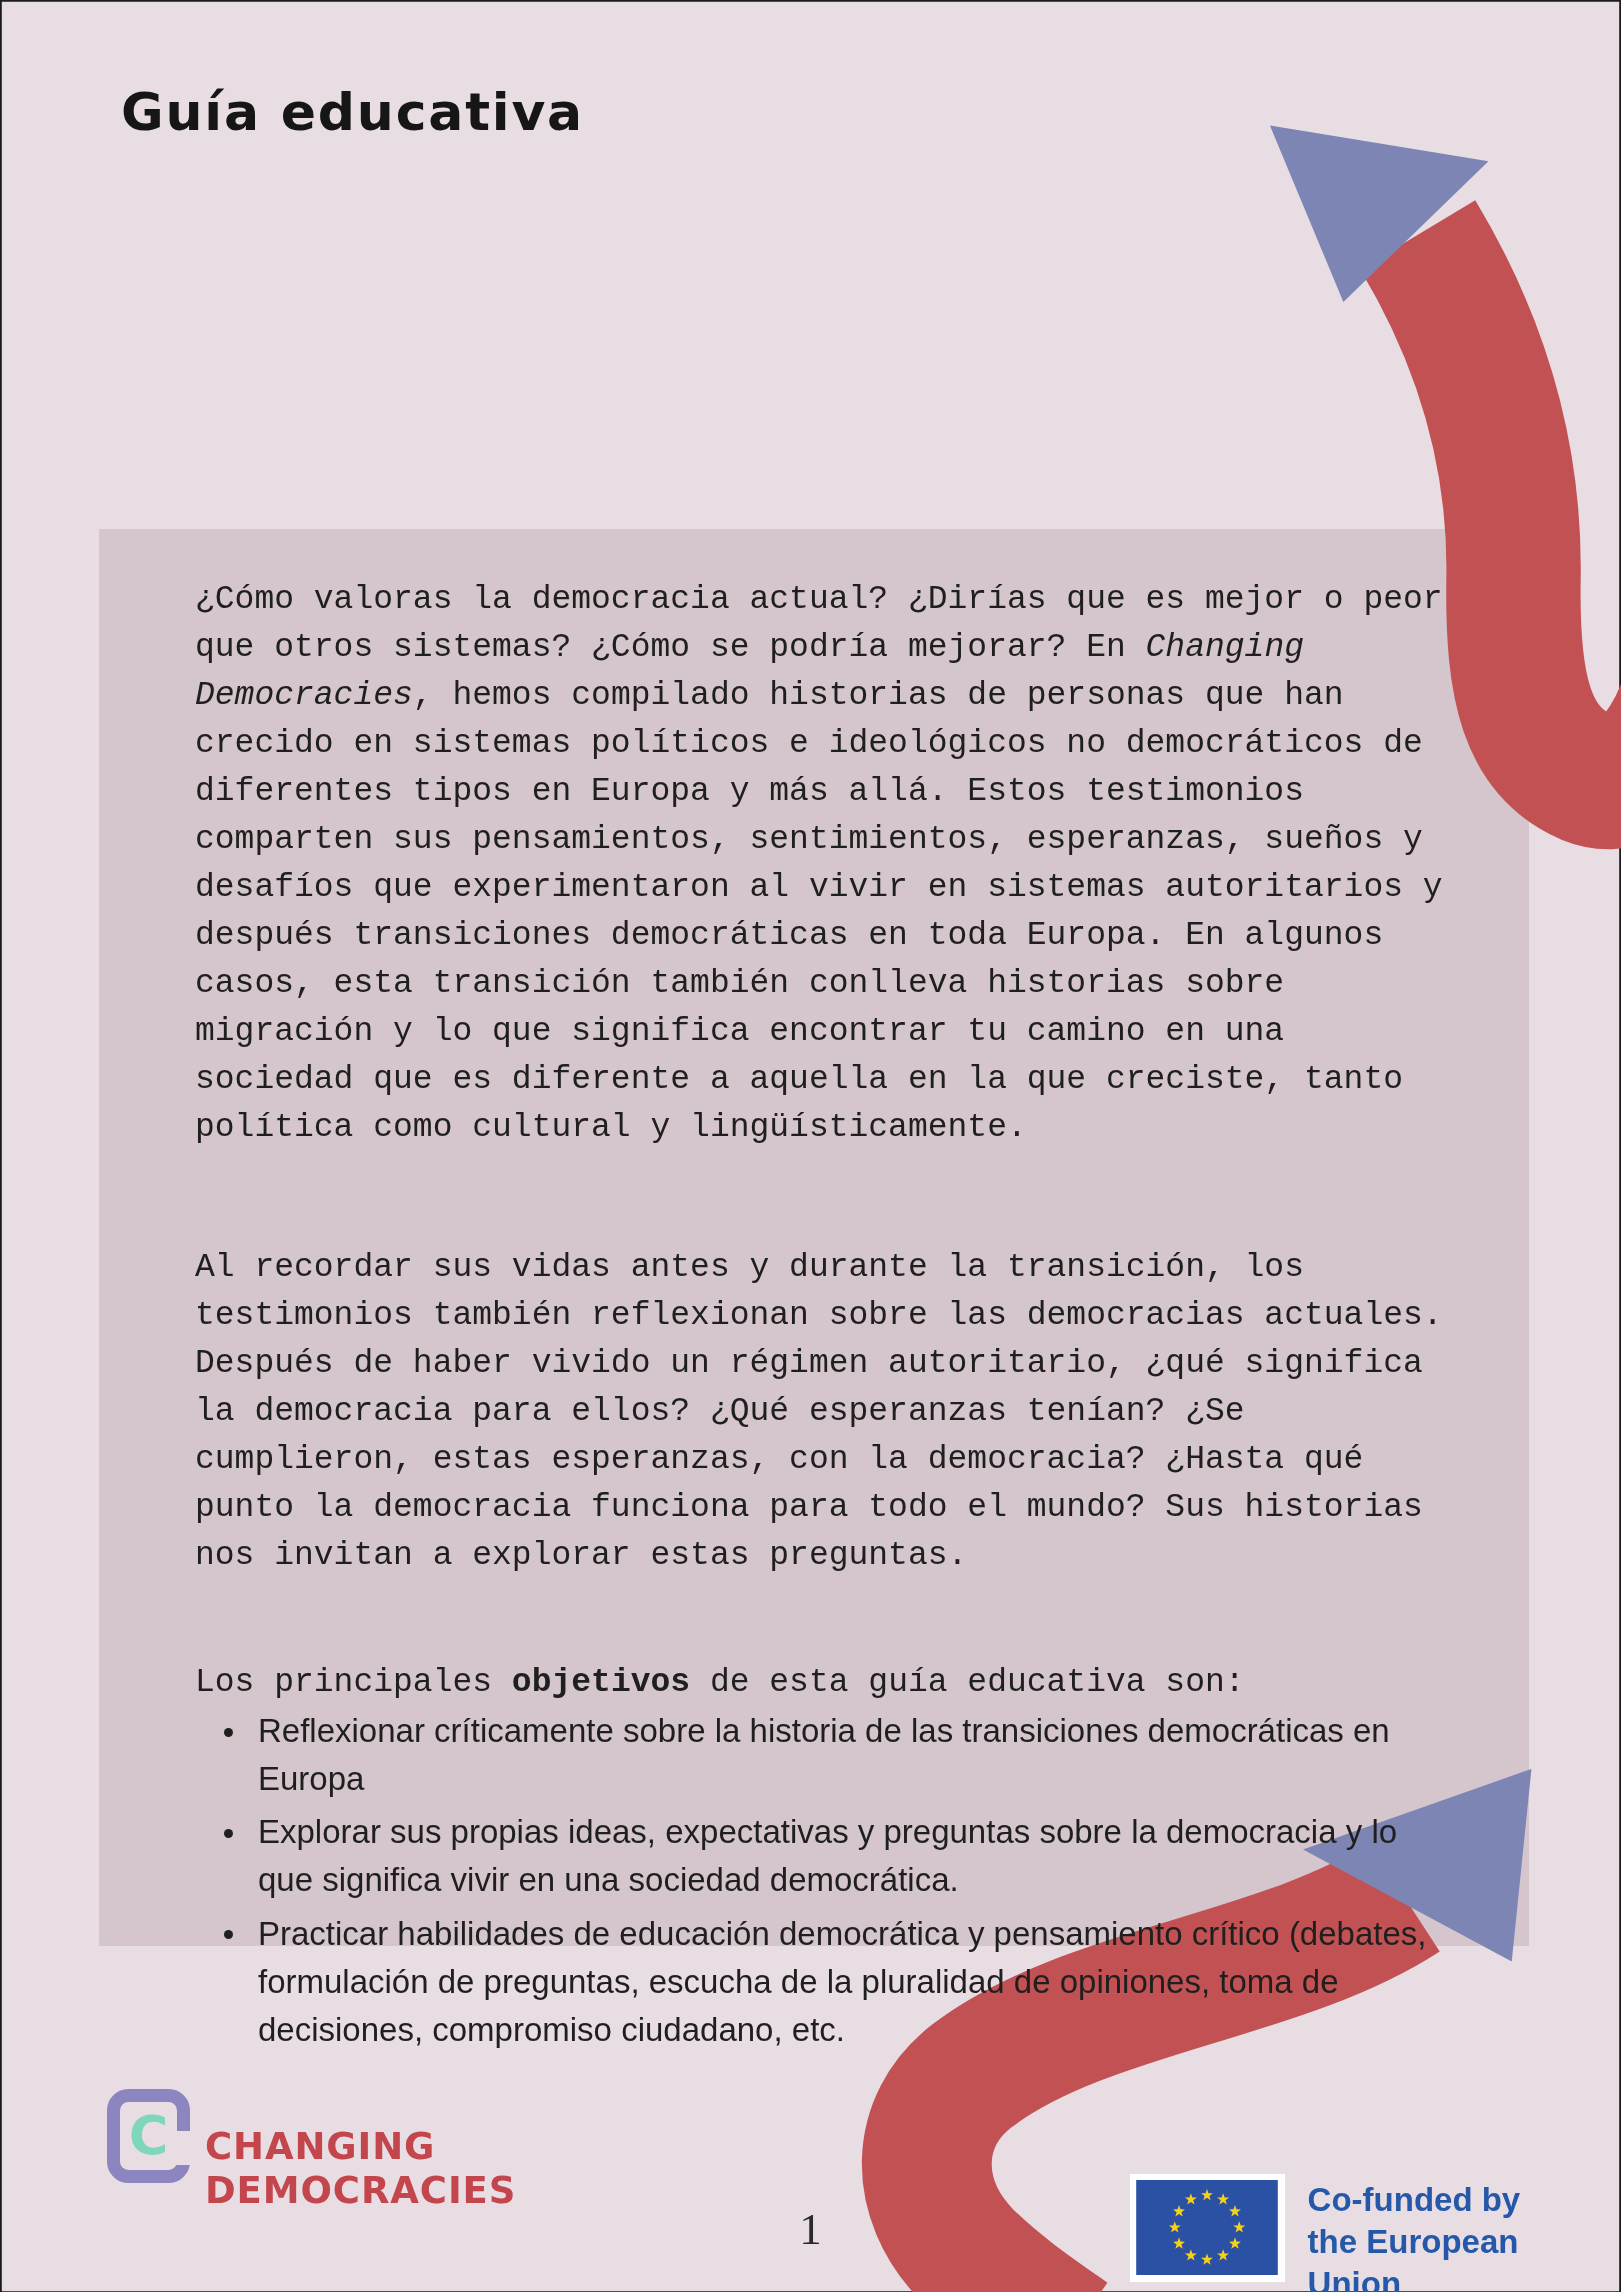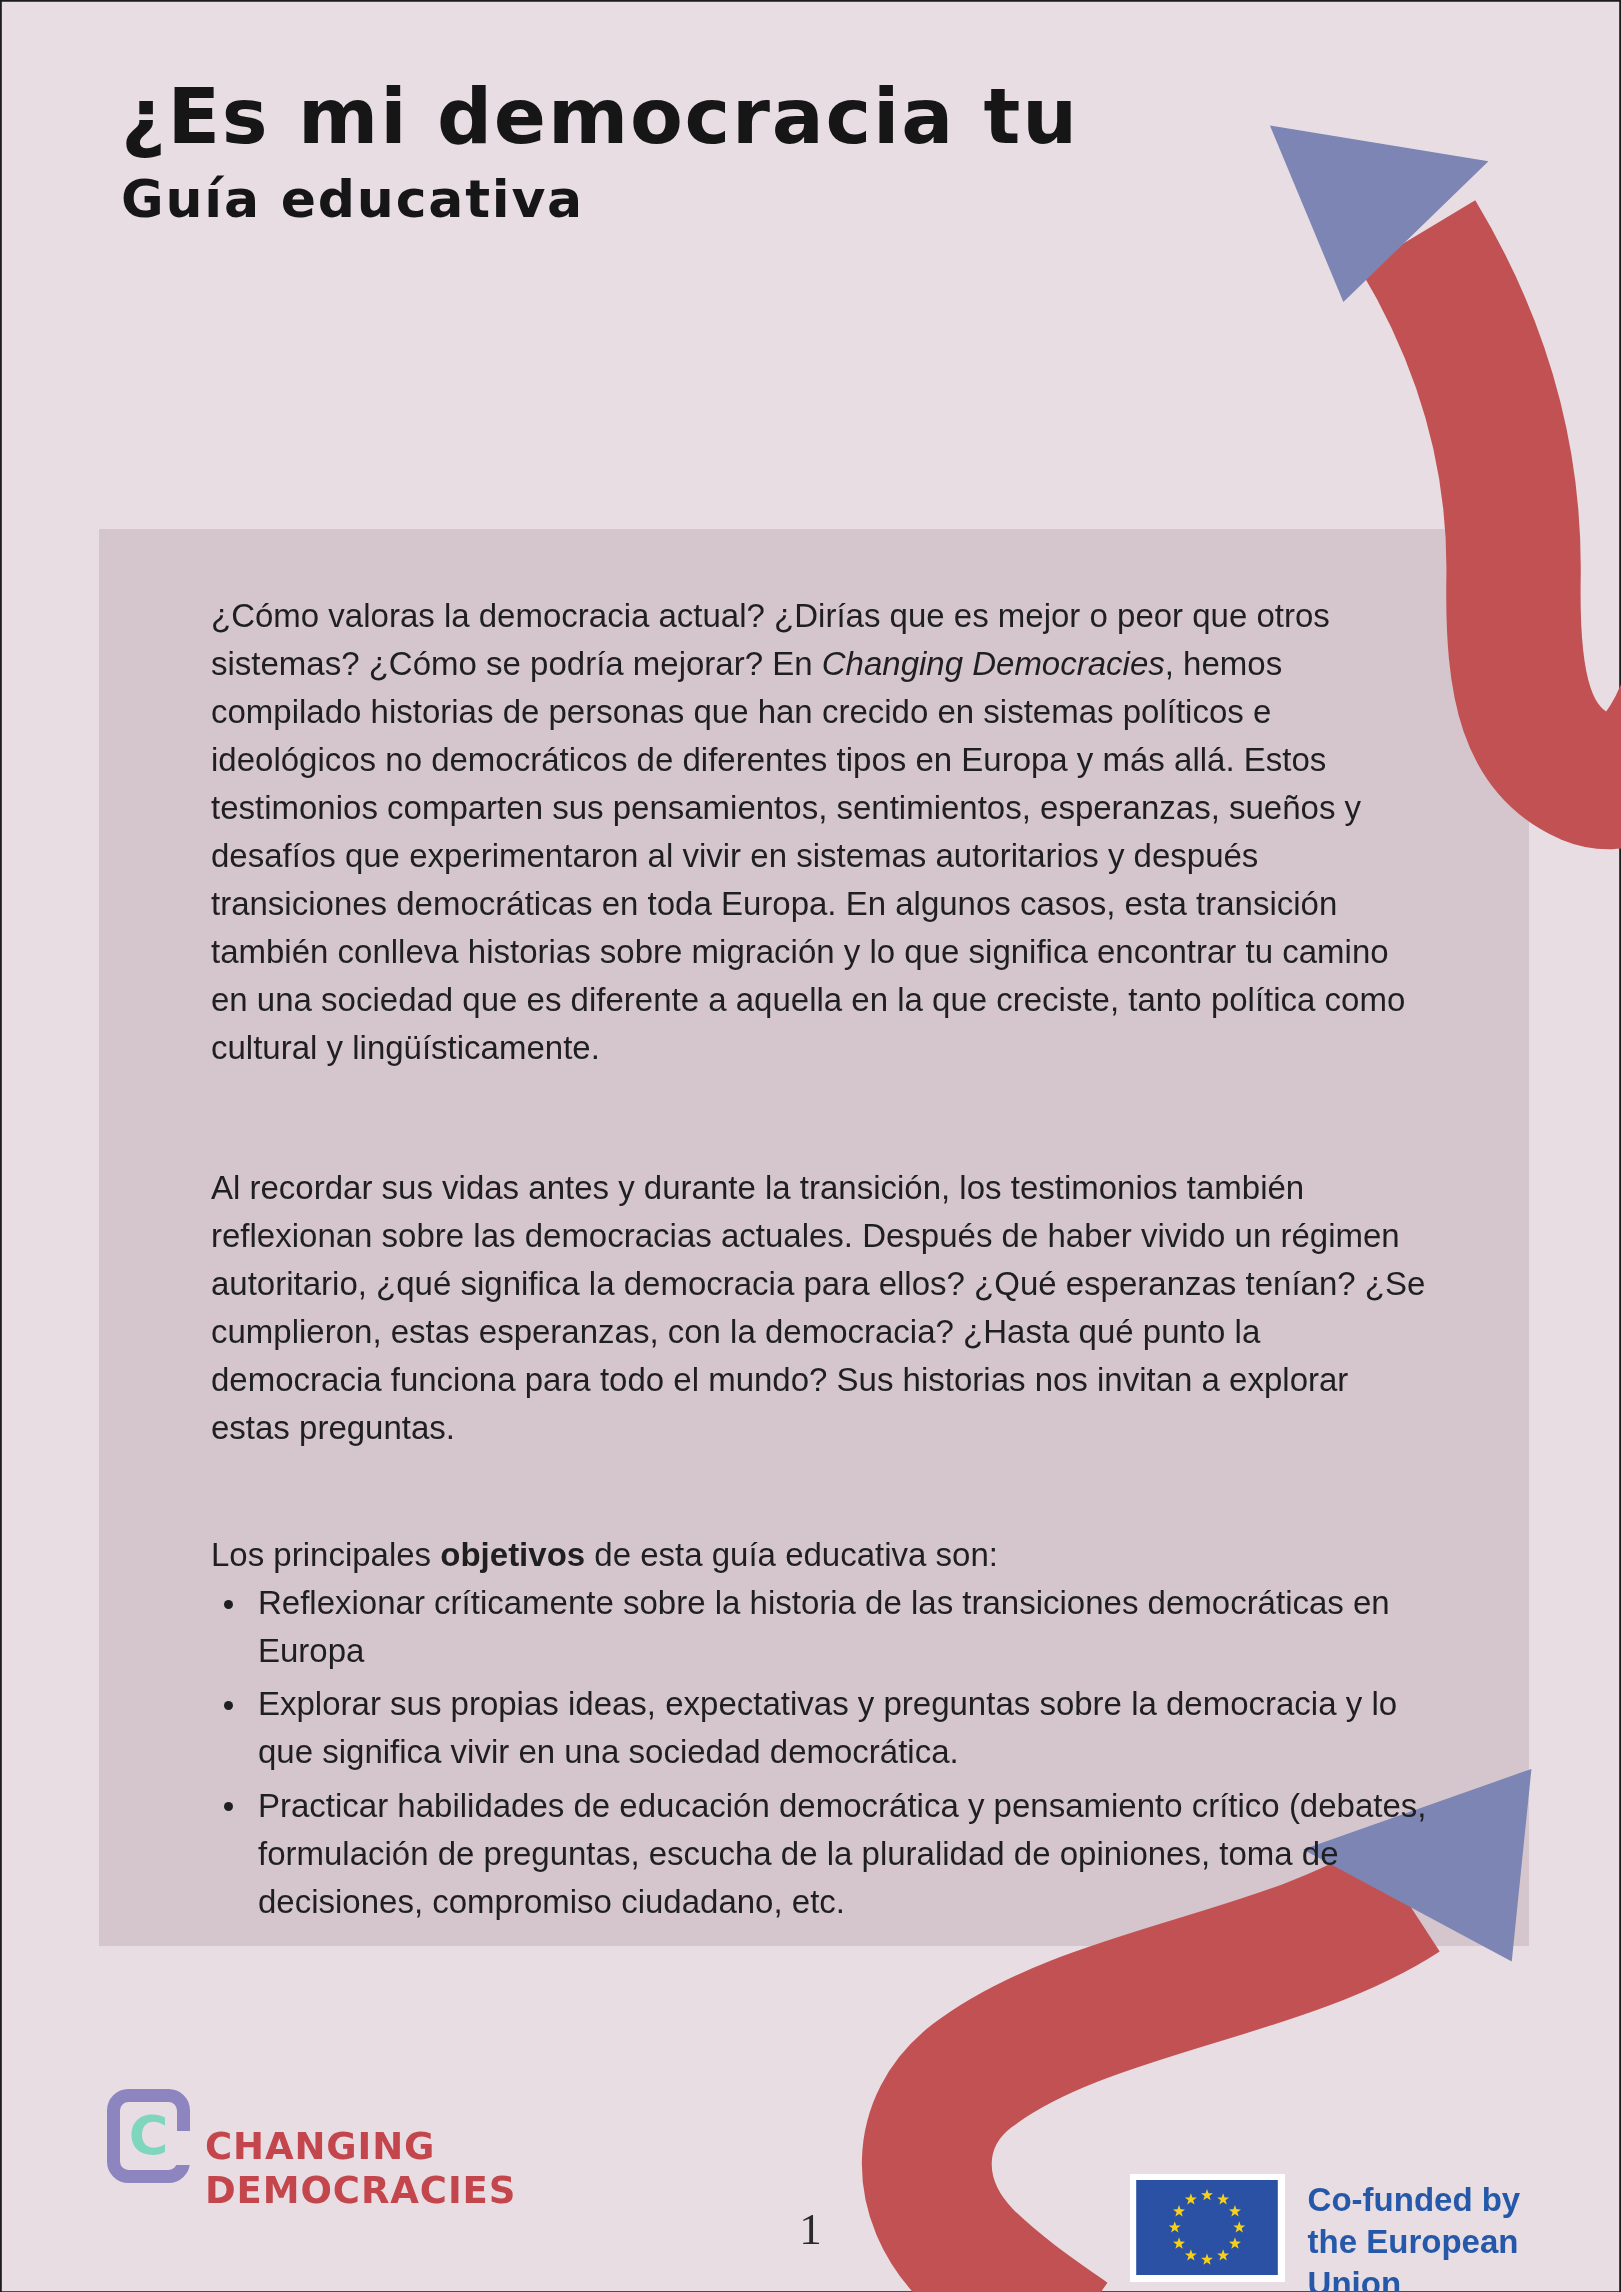--- a/index.html
+++ b/index.html
@@ -21,21 +21,21 @@
   .ribbon.bottom{stroke-width:145px;}
   .arrowhead{fill:var(--arrow-blue);}
   
   .panel{position:absolute;left:99px;top:529px;width:1430px;height:1417px;background:var(--panel-bg);z-index:1;}
   
   .title-block{position:absolute;left:121px;top:73px;z-index:3;}
   .title-line{font-family:"DejaVu Sans", sans-serif;font-weight:bold;font-size:77px;line-height:87px;letter-spacing:1.8px;color:#161616;}
   .subtitle{font-family:"DejaVu Sans", sans-serif;font-weight:bold;font-size:52px;line-height:79px;letter-spacing:1.8px;color:#161616;}
   
   .text-flow{position:absolute;left:195px;top:576px;width:1254px;z-index:3;font-size:33px;line-height:48px;}
-  .para{margin:16px;}
+  .para{margin:0;font-family:Liberation Mono, monospace;}
   .para.p1{margin-bottom:92px;}
   .para.p2{margin-bottom:79px;}
   .para.p3{margin-bottom:0;}
   .para em{font-style:italic;}
   .para strong{font-weight:bold;}
   ul.objectives{list-style:none;margin:0;padding:0;}
   ul.objectives li{position:relative;padding-left:63px;margin-bottom:5.4px;}
   ul.objectives li::before{content:"";position:absolute;left:29px;top:20.6px;width:9px;height:9px;border-radius:50%;background:var(--text);}
   
   .cd-logo{position:absolute;left:107px;top:2089px;z-index:4;display:flex;align-items:flex-start;}
@@ -59,21 +59,20 @@
   <div class="panel"></div>
 
   <svg class="deco" viewBox="0 0 1810 2560" xmlns="http://www.w3.org/2000/svg" aria-hidden="true">
     <path class="ribbon" d="M 1583 262 C 1660 390, 1692 520, 1690 645 C 1688 770, 1705 838, 1772 868 C 1845 898, 1893 790, 1905 690"></path>
     <polygon class="arrowhead" points="1418,140 1662,180 1500,337"></polygon>
     <path class="ribbon bottom" d="M 1568 2118 C 1430 2208, 1210 2222, 1085 2318 C 1020 2368, 1018 2455, 1080 2518 C 1118 2555, 1155 2580, 1195 2608"></path>
     <polygon class="arrowhead" points="1710,1975 1455,2065 1688,2190"></polygon>
   </svg>
 
   <div class="title-block">
-    <div class="title-line">¿Es mi democracia tu</div>
     <div class="subtitle">Guía educativa</div>
   </div>
 
   <div class="text-flow">
     <div>
         <div class="para p1"><span>¿Cómo valoras la democracia actual? ¿Dirías que es mejor o peor que otros sistemas? ¿Cómo se podría mejorar? En </span><em>Changing Democracies</em><span>, hemos compilado historias de personas que han crecido en sistemas políticos e ideológicos no democráticos de diferentes tipos en Europa y más allá. Estos testimonios comparten sus pensamientos, sentimientos, esperanzas, sueños y desafíos que experimentaron al vivir en sistemas autoritarios y después transiciones democráticas en toda Europa. En algunos casos, esta transición también conlleva historias sobre migración y lo que significa encontrar tu camino en una sociedad que es diferente a aquella en la que creciste, tanto política como cultural y lingüísticamente.</span></div>
         <div class="para p2"><span>Al recordar sus vidas antes y durante la transición, los testimonios también reflexionan sobre las democracias actuales. Después de haber vivido un régimen autoritario, ¿qué significa la democracia para ellos? ¿Qué esperanzas tenían? ¿Se cumplieron, estas esperanzas, con la democracia? ¿Hasta qué punto la democracia funciona para todo el mundo? Sus historias nos invitan a explorar estas preguntas.</span></div>
         <div class="para p3"><span>Los principales </span><strong>objetivos</strong><span> de esta guía educativa son:</span></div>
       </div>
     <ul class="objectives">

